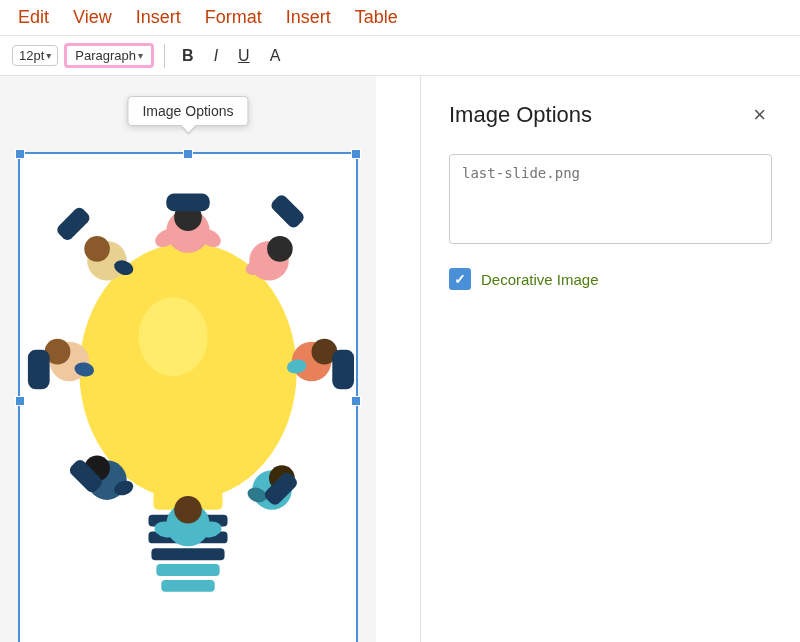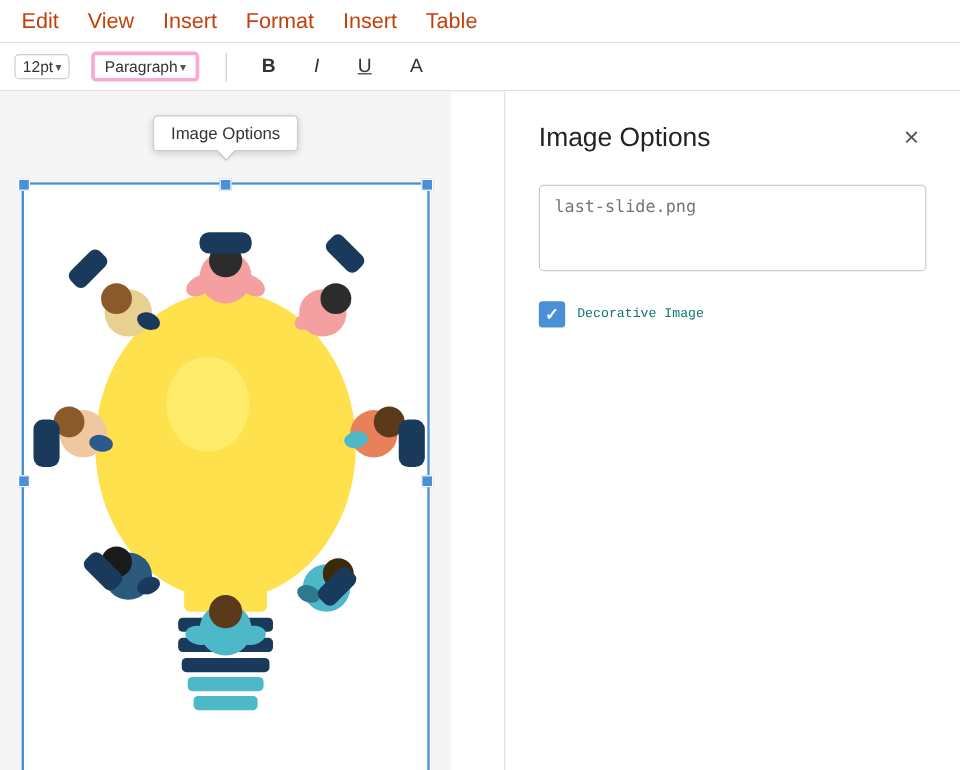--- a/index.html
+++ b/index.html
@@ -24,21 +24,21 @@
     }
 
     
     .toolbar {
       display: flex;
       align-items: center;
       padding: 0 12px;
       height: 40px;
       border-bottom: 1px solid #e0e0e0;
       background: #fff;
-      gap: 18px;
+      gap: 6px;
     }
     .font-size {
       display: flex;
       align-items: center;
       gap: 2px;
       font-size: 13px;
       color: #333;
       padding: 2px 6px;
       border: 1px solid #ccc;
       border-radius: 4px;
@@ -210,21 +210,21 @@
       align-items: center;
       justify-content: center;
       font-size: 12px;
       color: #555;
       cursor: pointer;
       font-style: italic;
       font-weight: bold;
     }
     .alt-text-input {
       width: 100%;
-      height: 72px;
+      height: 90px;
       border: 1px solid #ccc;
       border-radius: 4px;
       padding: 10px 12px;
       font-size: 14px;
       color: #404040;
       resize: none;
       outline: none;
       margin-bottom: 20px;
       background: #fff;
     }
@@ -245,23 +245,22 @@
       justify-content: center;
       cursor: pointer;
       flex-shrink: 0;
     }
     .checkbox-custom .checkmark {
       color: #fff;
       font-size: 14px;
       font-weight: bold;
     }
     .checkbox-label {
-      font-size: 11px;
-      color: #0f766e;
-      font-family: Liberation Mono, monospace;
+      font-size: 15px;
+      color: #4d7c0f;
     }
 
     
     .illustration-svg {
       width: 100%;
       height: auto;
     }
 
     
     .chevron {

